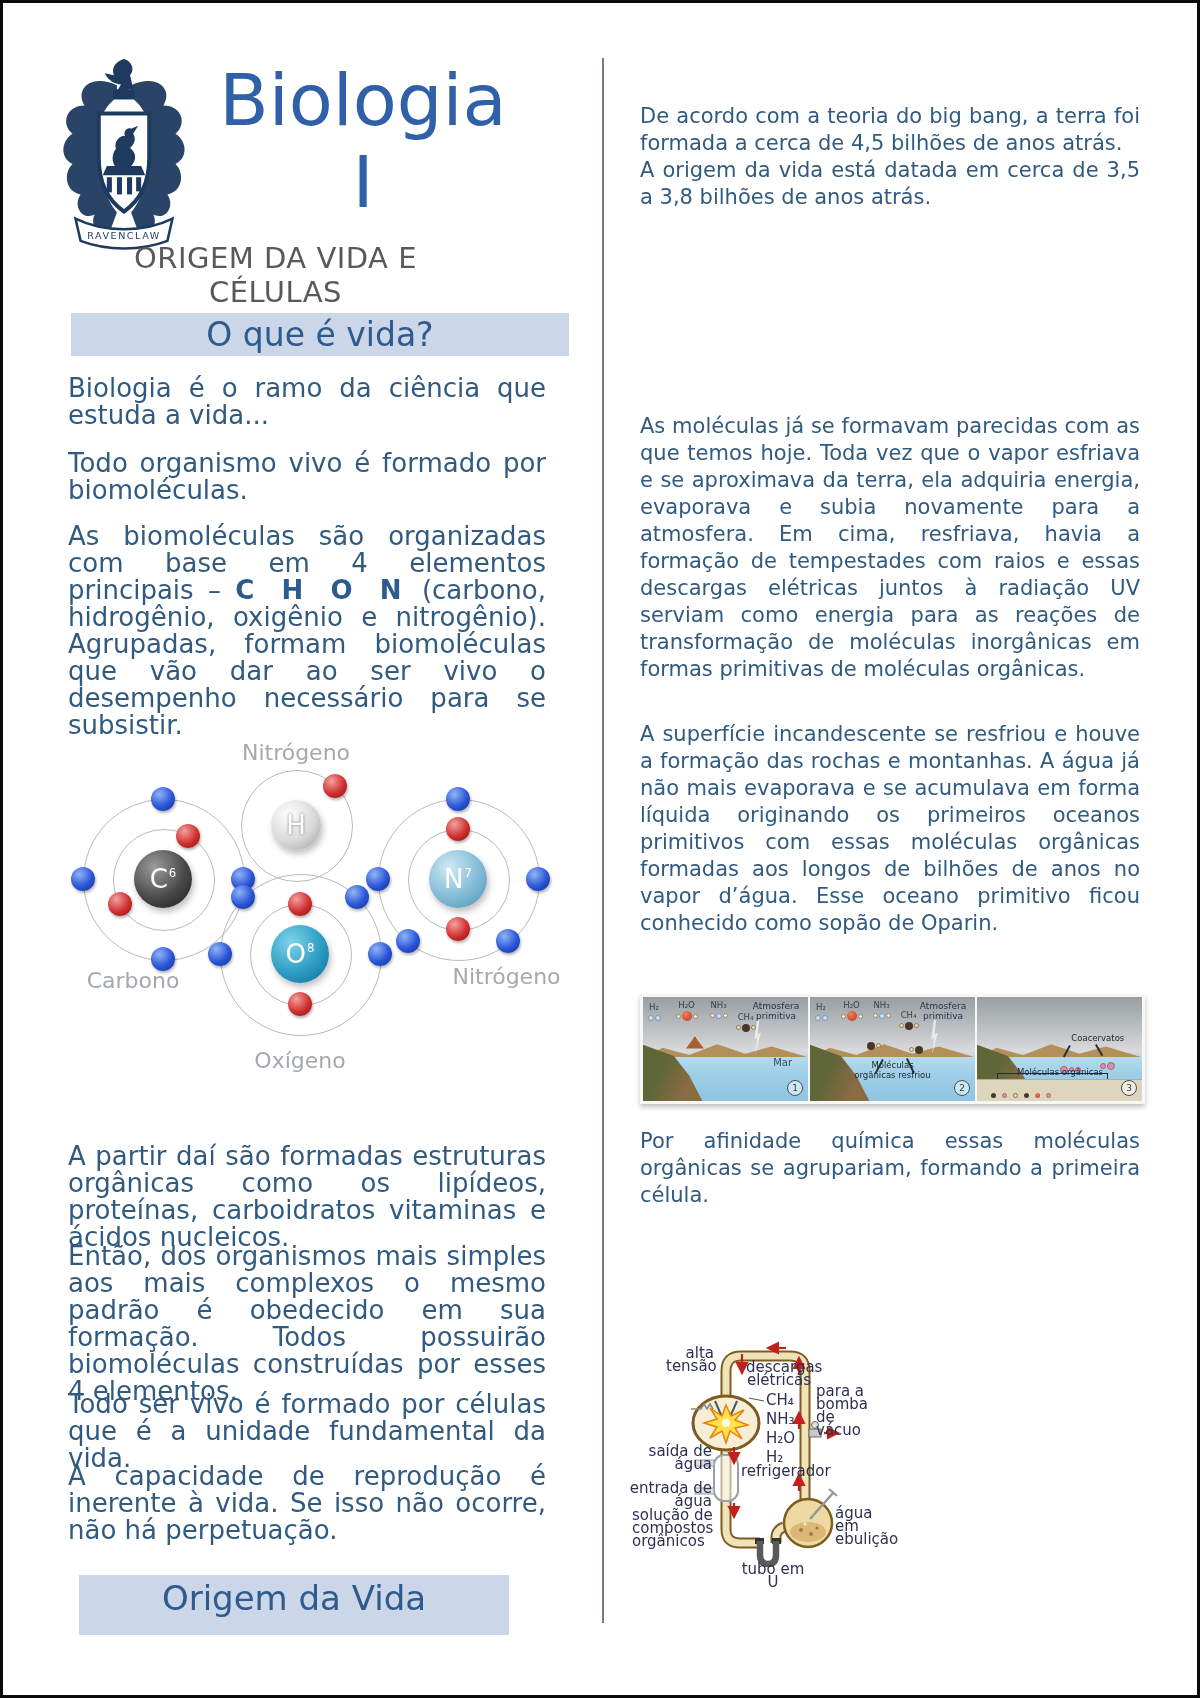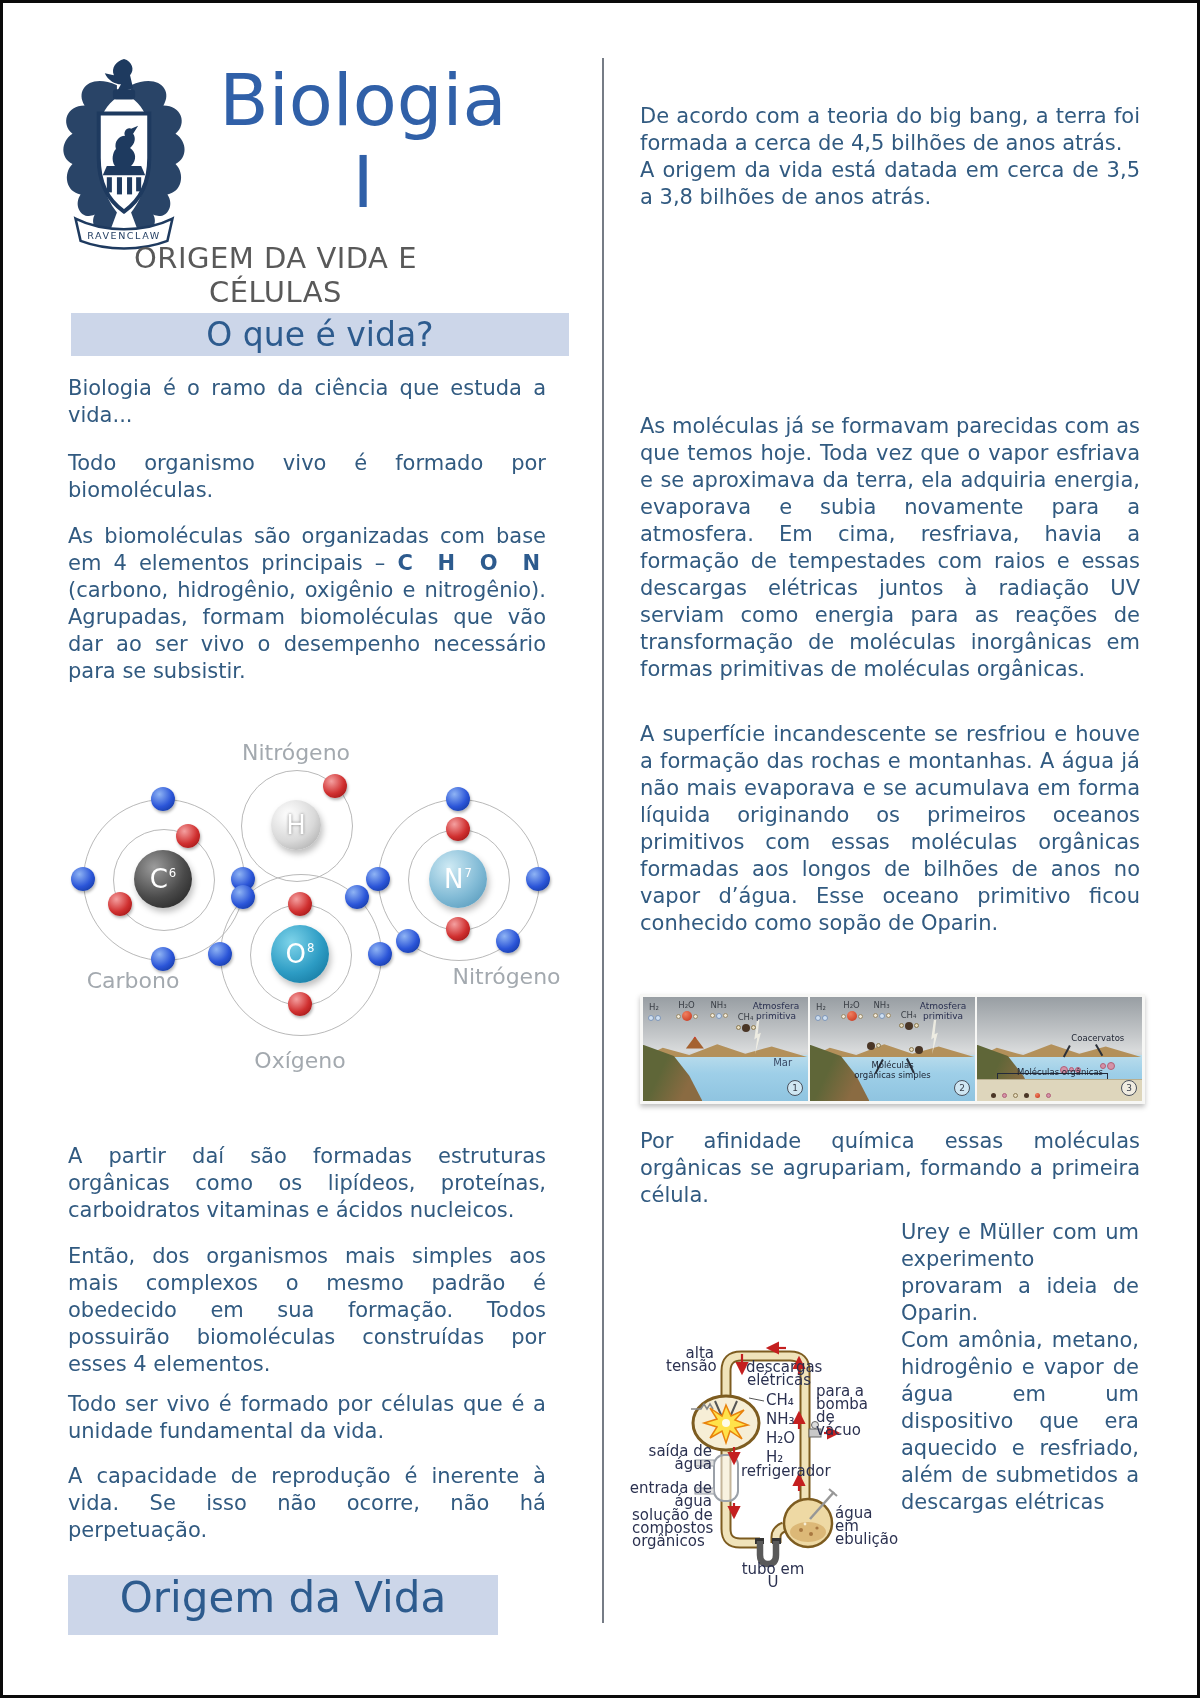--- a/index.html
+++ b/index.html
@@ -10,25 +10,25 @@
   
   .crest{position:absolute;left:55px;top:50px;width:132px;height:202px;}
   .title{position:absolute;left:180px;top:56px;width:360px;text-align:center;
          color:#3060a8;font-size:72px;line-height:82px;font-weight:400;}
   .subtitle{position:absolute;left:60px;top:238px;width:425px;text-align:center;
             color:#595959;font-size:29px;letter-spacing:.5px;}
 
   
   .band{position:absolute;background:#ccd6e9;color:#2d5b8e;text-align:center;}
   .band1{left:68px;top:310px;width:498px;height:43px;font-size:33px;line-height:44px;}
-  .band2{left:65px;top:1572px;width:430px;height:60px;font-size:42px;line-height:46px;}
+  .band2{left:76px;top:1572px;width:430px;height:60px;font-size:34px;line-height:46px;}
 
   
   .para{position:absolute;left:65px;width:478px;margin:0;color:#315a80;
-        font-size:21px;line-height:27px;text-align:justify;}
+        font-size:26px;line-height:27px;text-align:justify;}
   .parar{position:absolute;left:637px;width:500px;margin:0;color:#315a80;
         font-size:21px;line-height:27px;text-align:justify;}
   .chon{letter-spacing:6px;color:#2d5b8e;}
 
   
   #atom-diagram{position:absolute;left:60px;top:733px;width:490px;height:345px;}
   .atom{position:absolute;}
   .orbit{position:absolute;border:1px solid #b9b9b9;border-radius:50%;}
   .o-h{width:110px;height:110px;left:10px;top:10px;}
   .o-in{width:100px;height:100px;left:35px;top:35px;}
@@ -230,21 +230,21 @@
       <div class="land"></div>
       <div class="bolt" style="left:72%"></div>
       <div class="mol" style="left:4px;top:6px"><span>H₂</span><span class="dg"><i class="d d6 c-blue"></i><i class="d d6 c-blue"></i></span></div>
       <div class="mol" style="left:30px;top:4px"><span>H₂O</span><span class="dg"><i class="d d5 c-white"></i><i class="d d10 c-red"></i><i class="d d5 c-white"></i></span></div>
       <div class="mol" style="left:62px;top:4px"><span>NH₃</span><span class="dg"><i class="d d5 c-white"></i><i class="d d6 c-blue"></i><i class="d d5 c-white"></i></span></div>
       <div class="mol" style="left:88px;top:14px"><span>CH₄</span><span class="dg"><i class="d d5 c-cream"></i><i class="d d8 c-dark"></i><i class="d d5 c-cream"></i></span></div>
       <span style="position:absolute;left:56px;top:38px"><i class="d d8 c-dark"></i><i class="d d5 c-cream"></i></span>
       <span style="position:absolute;left:98px;top:42px"><i class="d d5 c-cream"></i><i class="d d8 c-dark"></i></span>
       <div class="pline" style="left:72px;top:62px;height:16px;transform:rotate(28deg)"></div>
       <div class="pline" style="left:96px;top:62px;height:16px;transform:rotate(-26deg)"></div>
-      <div class="pcap" style="left:50%;top:62%;width:86px;transform:translateX(-50%)">Moléculas orgânicas simples</div>
+      <div class="pcap" style="left:50%;top:62%;width:86px;transform:translateX(-50%)">Moléculas orgânicas resfriou</div>
       <div class="atm">Atmosfera primitiva</div>
       <div class="pnum">2</div>
     </div>
 
     <div class="panel">
       <div class="sea"></div>
       <div class="mount"></div>
       <div class="land"></div>
       <div class="pcap" style="left:52%;top:36%;width:70px">Coacervatos</div>
       <div class="pline" style="left:92px;top:48px;height:13px;transform:rotate(28deg)"></div>
@@ -329,17 +329,13 @@
     </div>
     <div class="mlbl" style="left:220px;top:44px;width:60px">para a bomba de vácuo</div>
     <div class="mlbl" style="left:34px;top:104px;width:82px;text-align:right">saída de água</div>
     <div class="mlbl" style="left:145px;top:124px;width:74px">refrigerador</div>
     <div class="mlbl" style="left:28px;top:141px;width:88px;text-align:right">entrada de água</div>
     <div class="mlbl" style="left:36px;top:168px;width:118px">solução de compostos orgânicos</div>
     <div class="mlbl" style="left:144px;top:222px;width:66px;text-align:center">tubo em U</div>
     <div class="mlbl" style="left:239px;top:166px;width:58px">água em ebulição</div>
   </div>
 
-  <div class="urey">
-    <span style="display:block">Urey e Müller com um experimento provaram a ideia de Oparin.</span>
-    <span style="display:block">Com amônia, metano, hidrogênio e vapor de água em um dispositivo que era aquecido e resfriado, além de submetidos a descargas elétricas</span>
-  </div>
 </div>
 
 </body></html>

